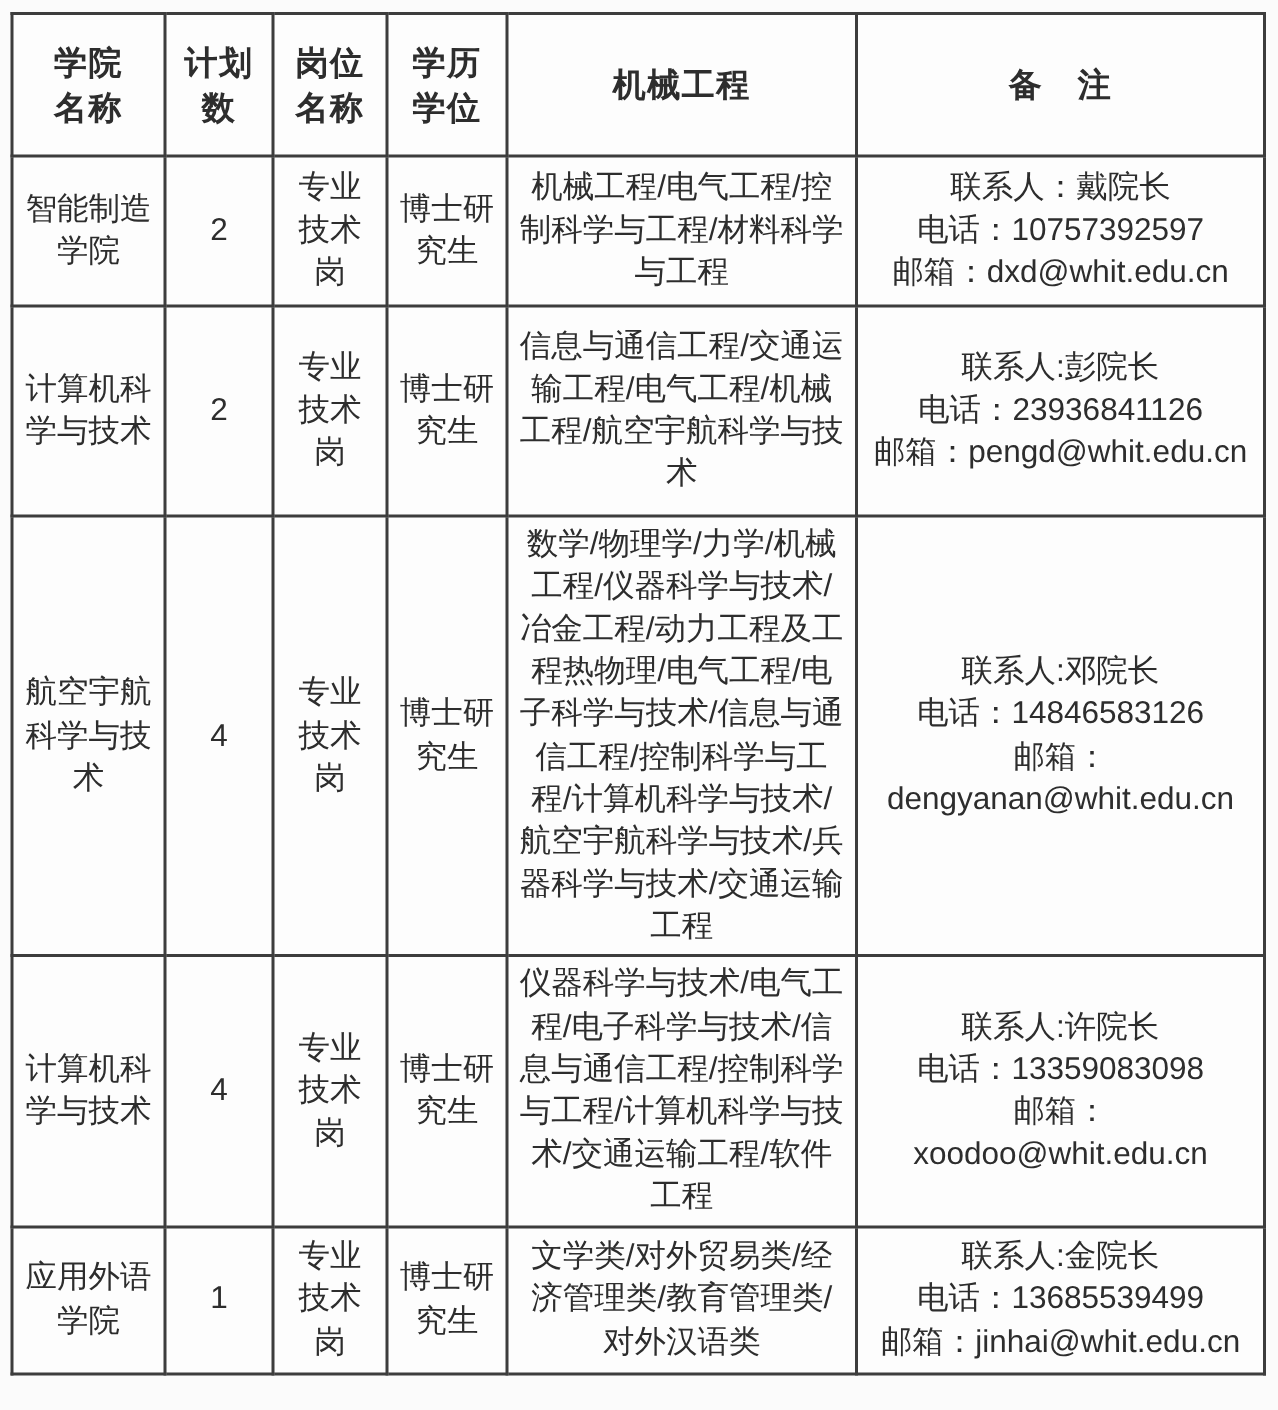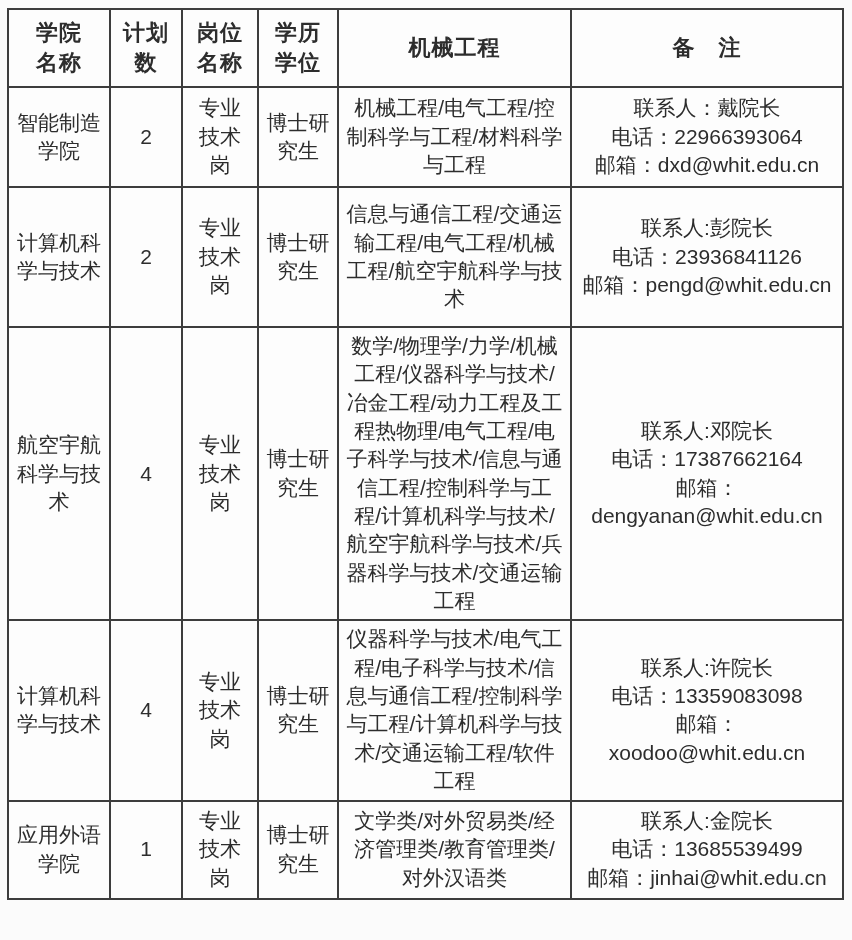--- a/index.html
+++ b/index.html
@@ -51,21 +51,21 @@
   }
   td.majors-cell {
     word-break: break-all;
     padding: 4px 8px;
     margin-left: 36px;
   }
   td.remark-cell {
     padding: 4px 4px;
   }
   
-  tr.r-head   { height: 78px; }
+  tr.r-head   { height: 95px; }
   tr.r-0      { height: 100px; }
   tr.r-1      { height: 140px; }
   tr.r-2      { height: 285px; }
   tr.r-3      { height: 170px; }
   tr.r-4      { height: 98px; }
 </style>
 </head>
 <body>
 
 <div class="table-wrap">
@@ -93,41 +93,41 @@
       </tr>
     </thead>
     <tbody>
       <tr class="r-0">
         <td class="college-cell">智能制造学院</td>
         <td class="plan-cell">2</td>
         <td class="position-cell">专业技术岗</td>
         <td class="degree-cell">博士研究生</td>
         <td class="majors-cell">机械工程/电气工程/控制科学与工程/材料科学与工程</td>
         <td class="remark-cell">联系人：戴院长
-电话：22966393064
+电话：10757392597
 邮箱：dxd@whit.edu.cn</td>
       </tr>
       <tr class="r-1">
         <td class="college-cell">计算机科学与技术</td>
         <td class="plan-cell">2</td>
         <td class="position-cell">专业技术岗</td>
         <td class="degree-cell">博士研究生</td>
         <td class="majors-cell">信息与通信工程/交通运输工程/电气工程/机械工程/航空宇航科学与技术</td>
         <td class="remark-cell">联系人:彭院长
 电话：23936841126
 邮箱：pengd@whit.edu.cn</td>
       </tr>
       <tr class="r-2">
         <td class="college-cell">航空宇航科学与技术</td>
         <td class="plan-cell">4</td>
         <td class="position-cell">专业技术岗</td>
         <td class="degree-cell">博士研究生</td>
         <td class="majors-cell">数学/物理学/力学/机械工程/仪器科学与技术/冶金工程/动力工程及工程热物理/电气工程/电子科学与技术/信息与通信工程/控制科学与工程/计算机科学与技术/航空宇航科学与技术/兵器科学与技术/交通运输工程</td>
         <td class="remark-cell">联系人:邓院长
-电话：17387662164
+电话：14846583126
 邮箱：
 dengyanan@whit.edu.cn</td>
       </tr>
       <tr class="r-3">
         <td class="college-cell">计算机科学与技术</td>
         <td class="plan-cell">4</td>
         <td class="position-cell">专业技术岗</td>
         <td class="degree-cell">博士研究生</td>
         <td class="majors-cell">仪器科学与技术/电气工程/电子科学与技术/信息与通信工程/控制科学与工程/计算机科学与技术/交通运输工程/软件工程</td>
         <td class="remark-cell">联系人:许院长

